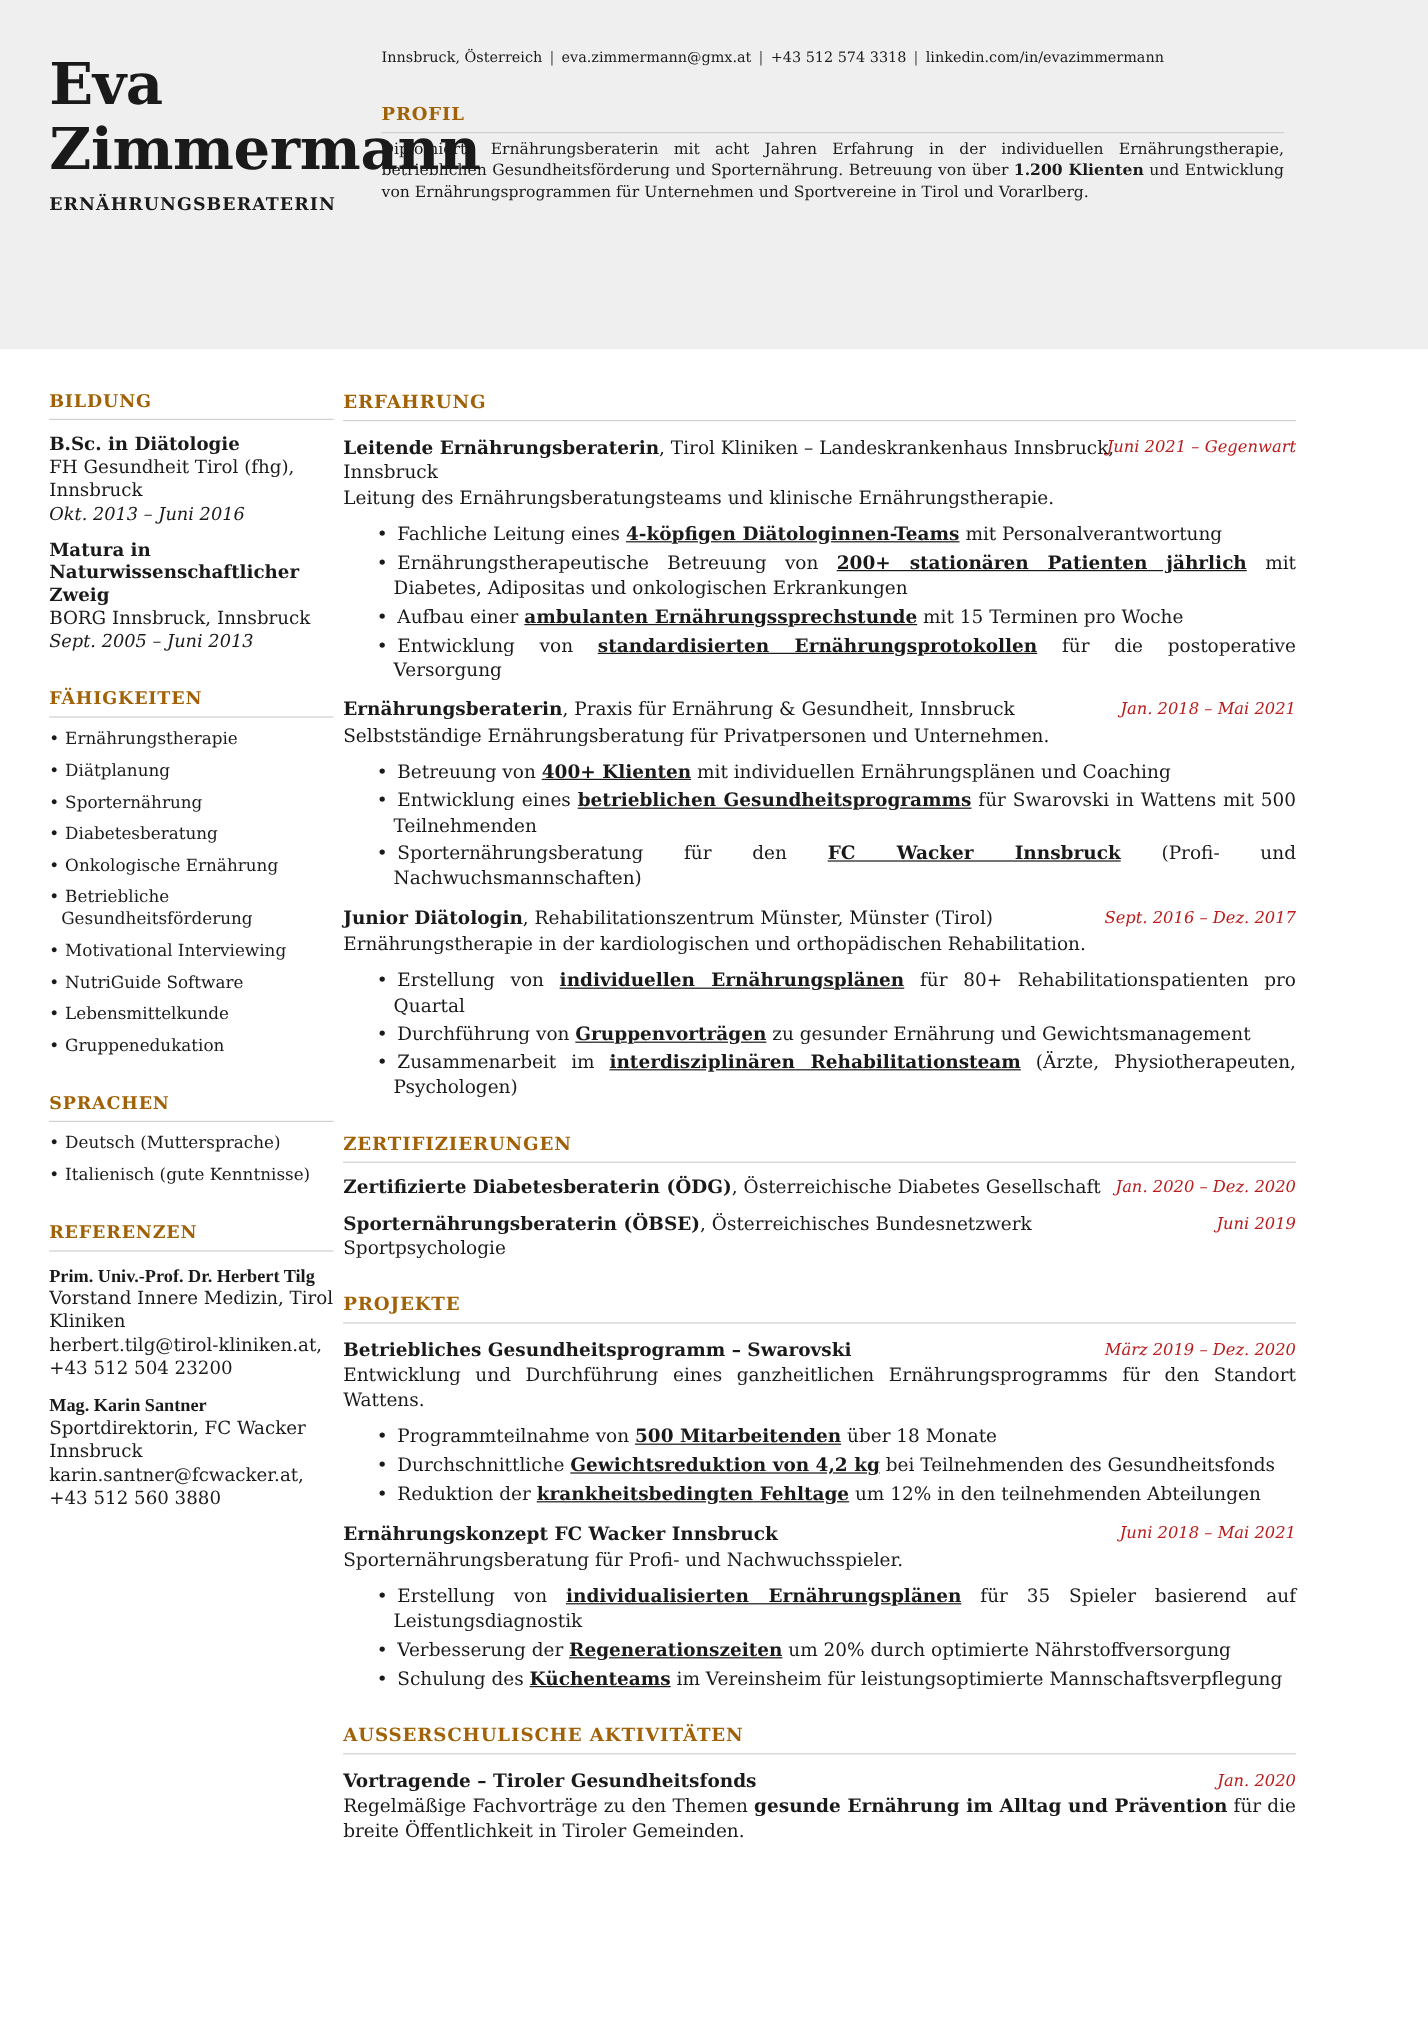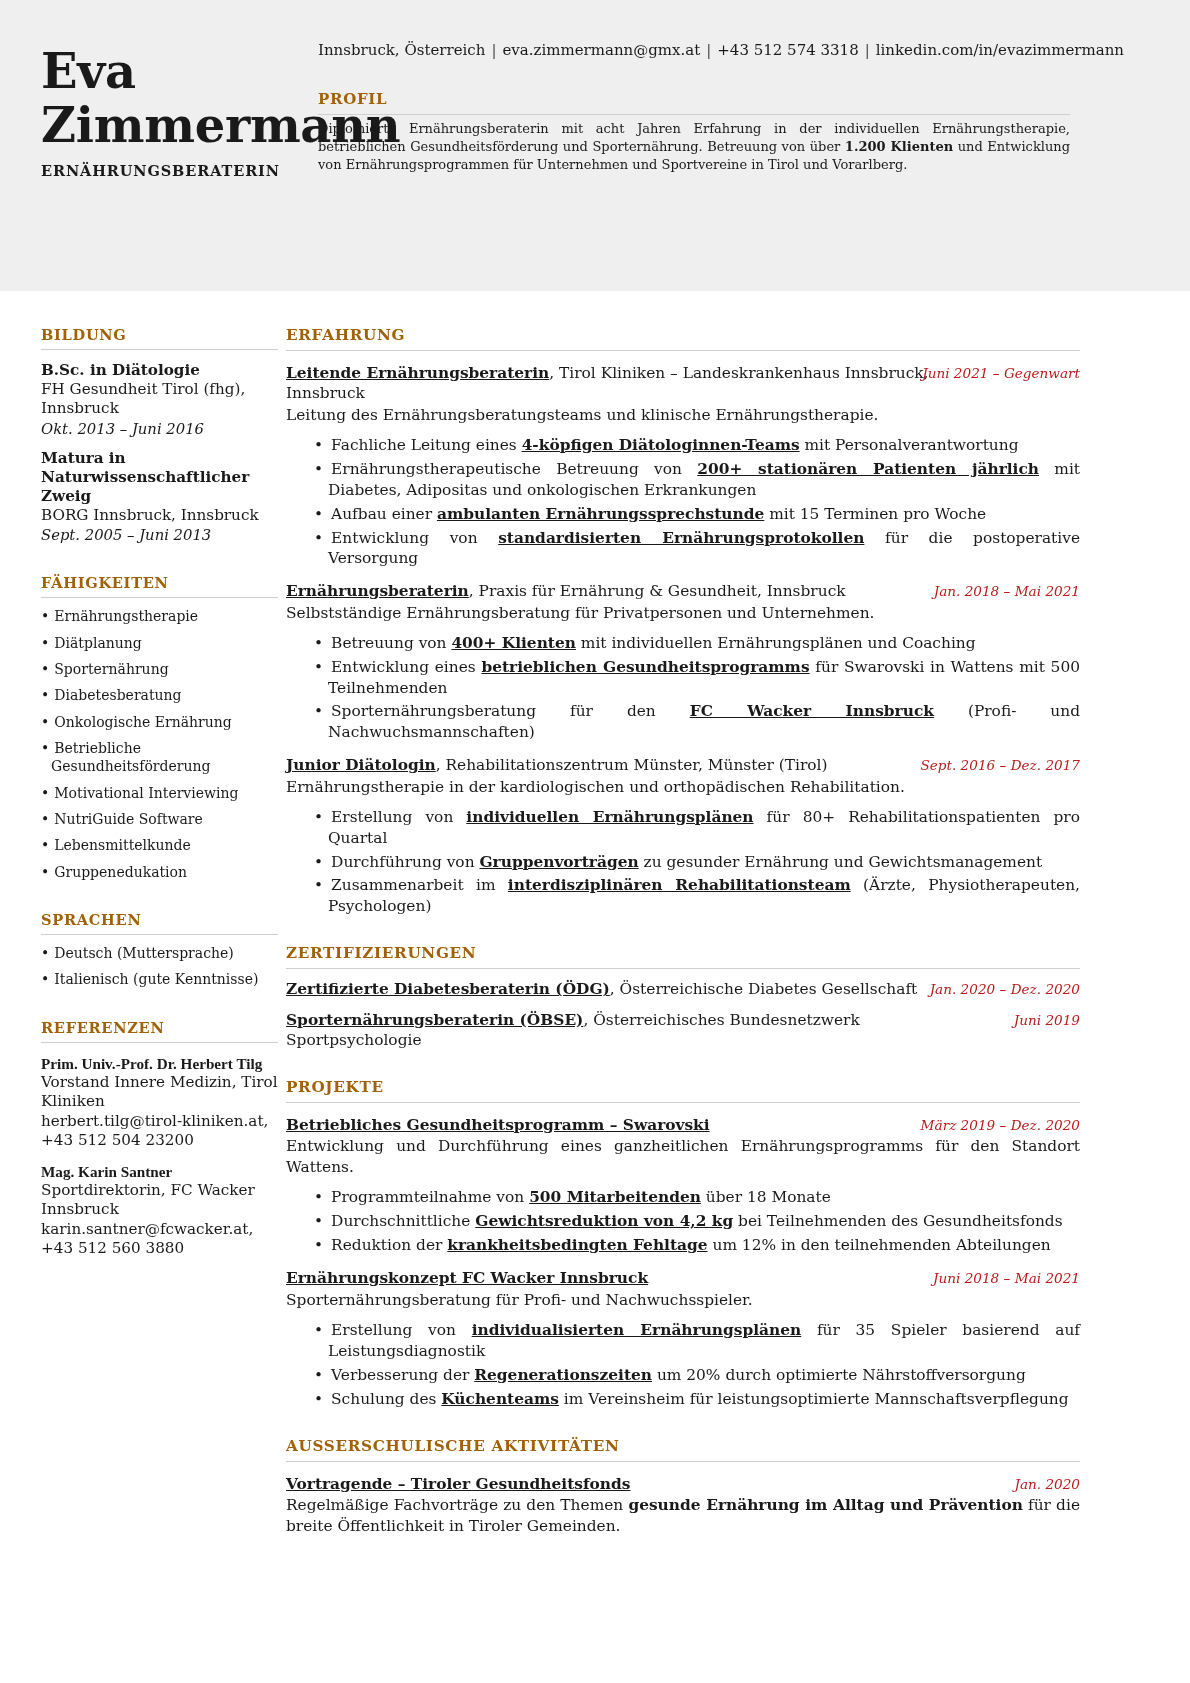--- a/index.html
+++ b/index.html
@@ -48,21 +48,21 @@
     color: #1a1a1a;
   }
 
   .header-right {
     position: absolute;
     left: 318px;
     top: 40px;
     width: 752px;
   }
   .contact-line {
-    font-size: 15px;
+    font-size: 12px;
     line-height: 1.35;
     color: #1a1a1a;
     white-space: nowrap;
   }
   .contact-sep {
     display: inline-block;
     padding: 0 6px;
     color: #4a4a4a;
   }
 
@@ -168,21 +168,20 @@
     padding-right: 150px;
   }
   .entry-title {
     font-size: 15.4px;
     line-height: 1.33;
     color: #1a1a1a;
   }
   .entry-title b {
     font-family: "DejaVu Serif", "Liberation Serif", serif;
     font-weight: 700;
-    text-decoration: underline;
   }
   .entry-date {
     position: absolute;
     right: 0;
     top: 2px;
     font-style: italic;
     font-size: 13.6px;
     line-height: 1.3;
     white-space: nowrap;
     color: #b91c1c;

